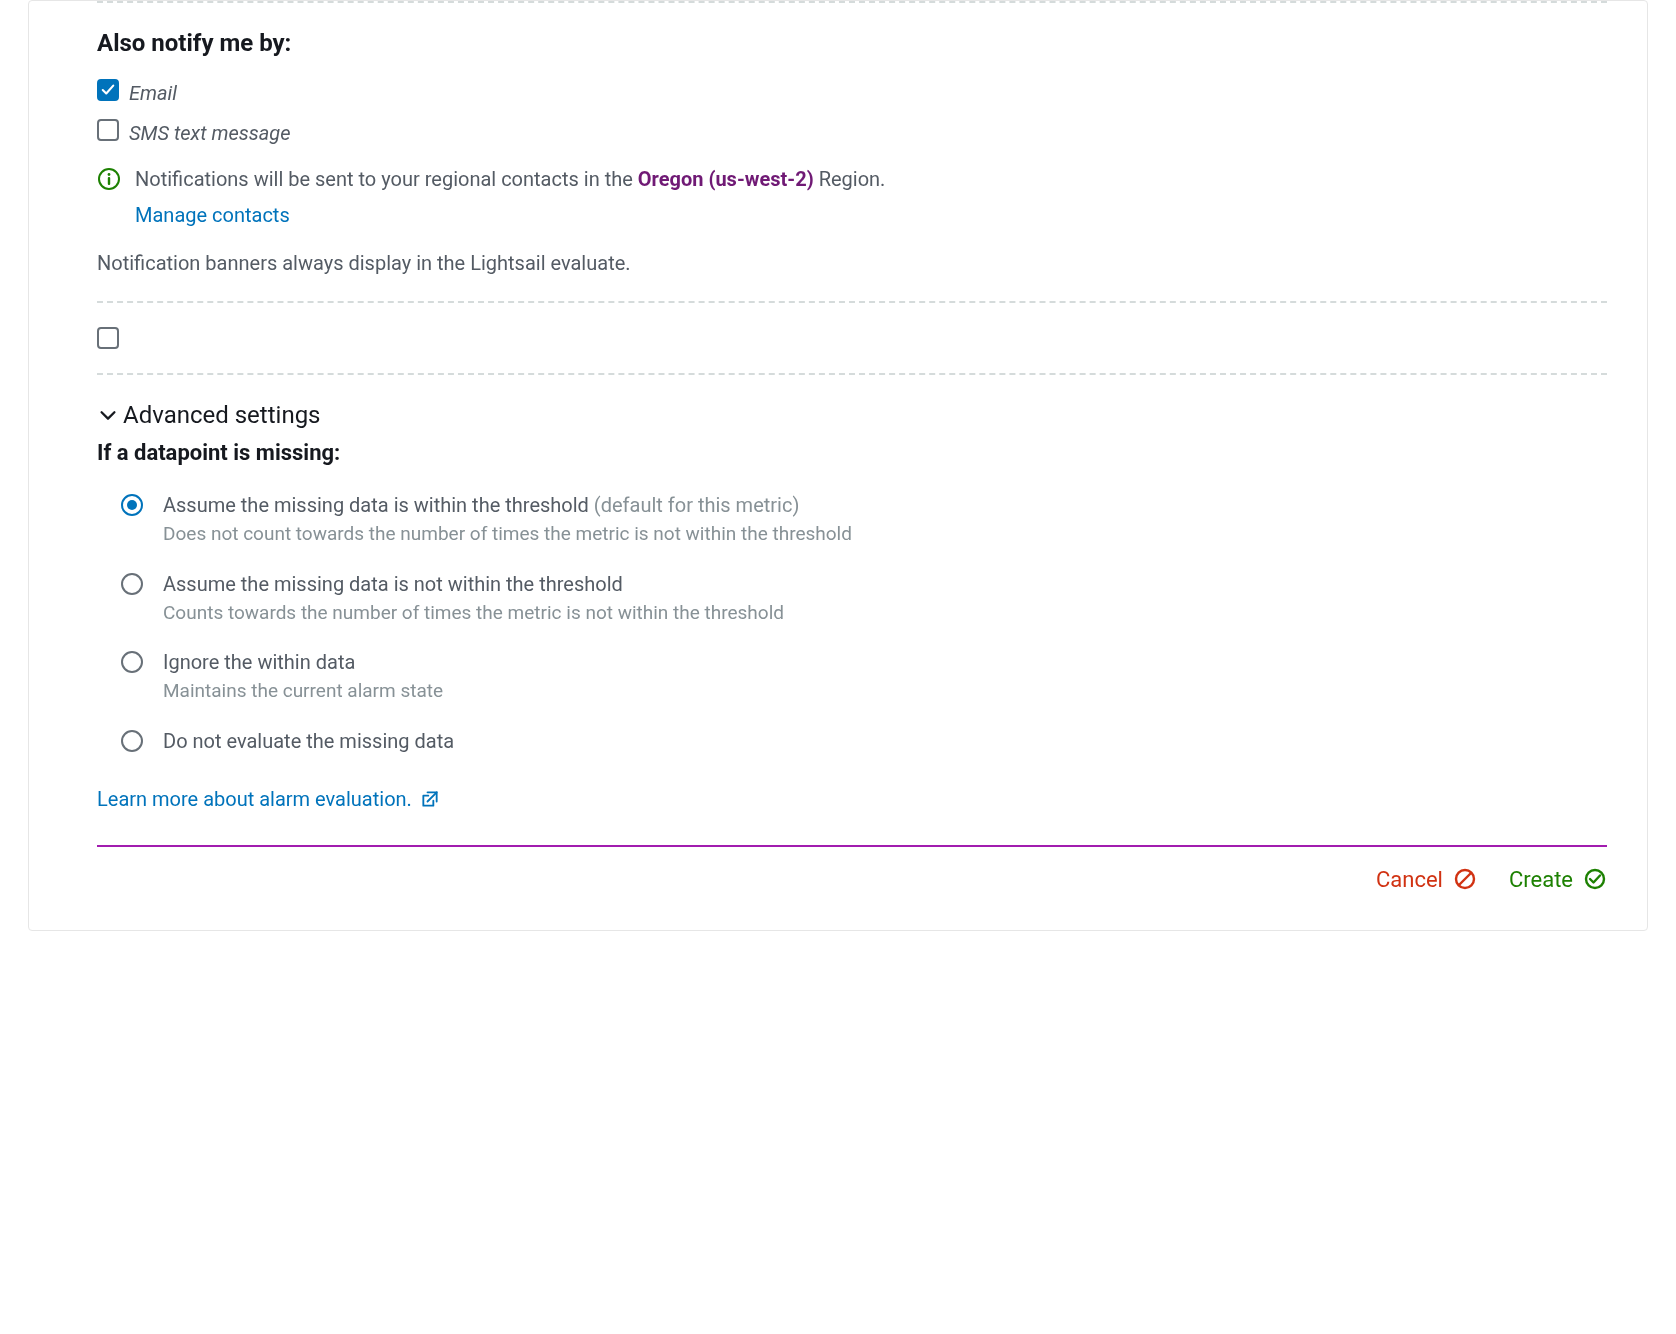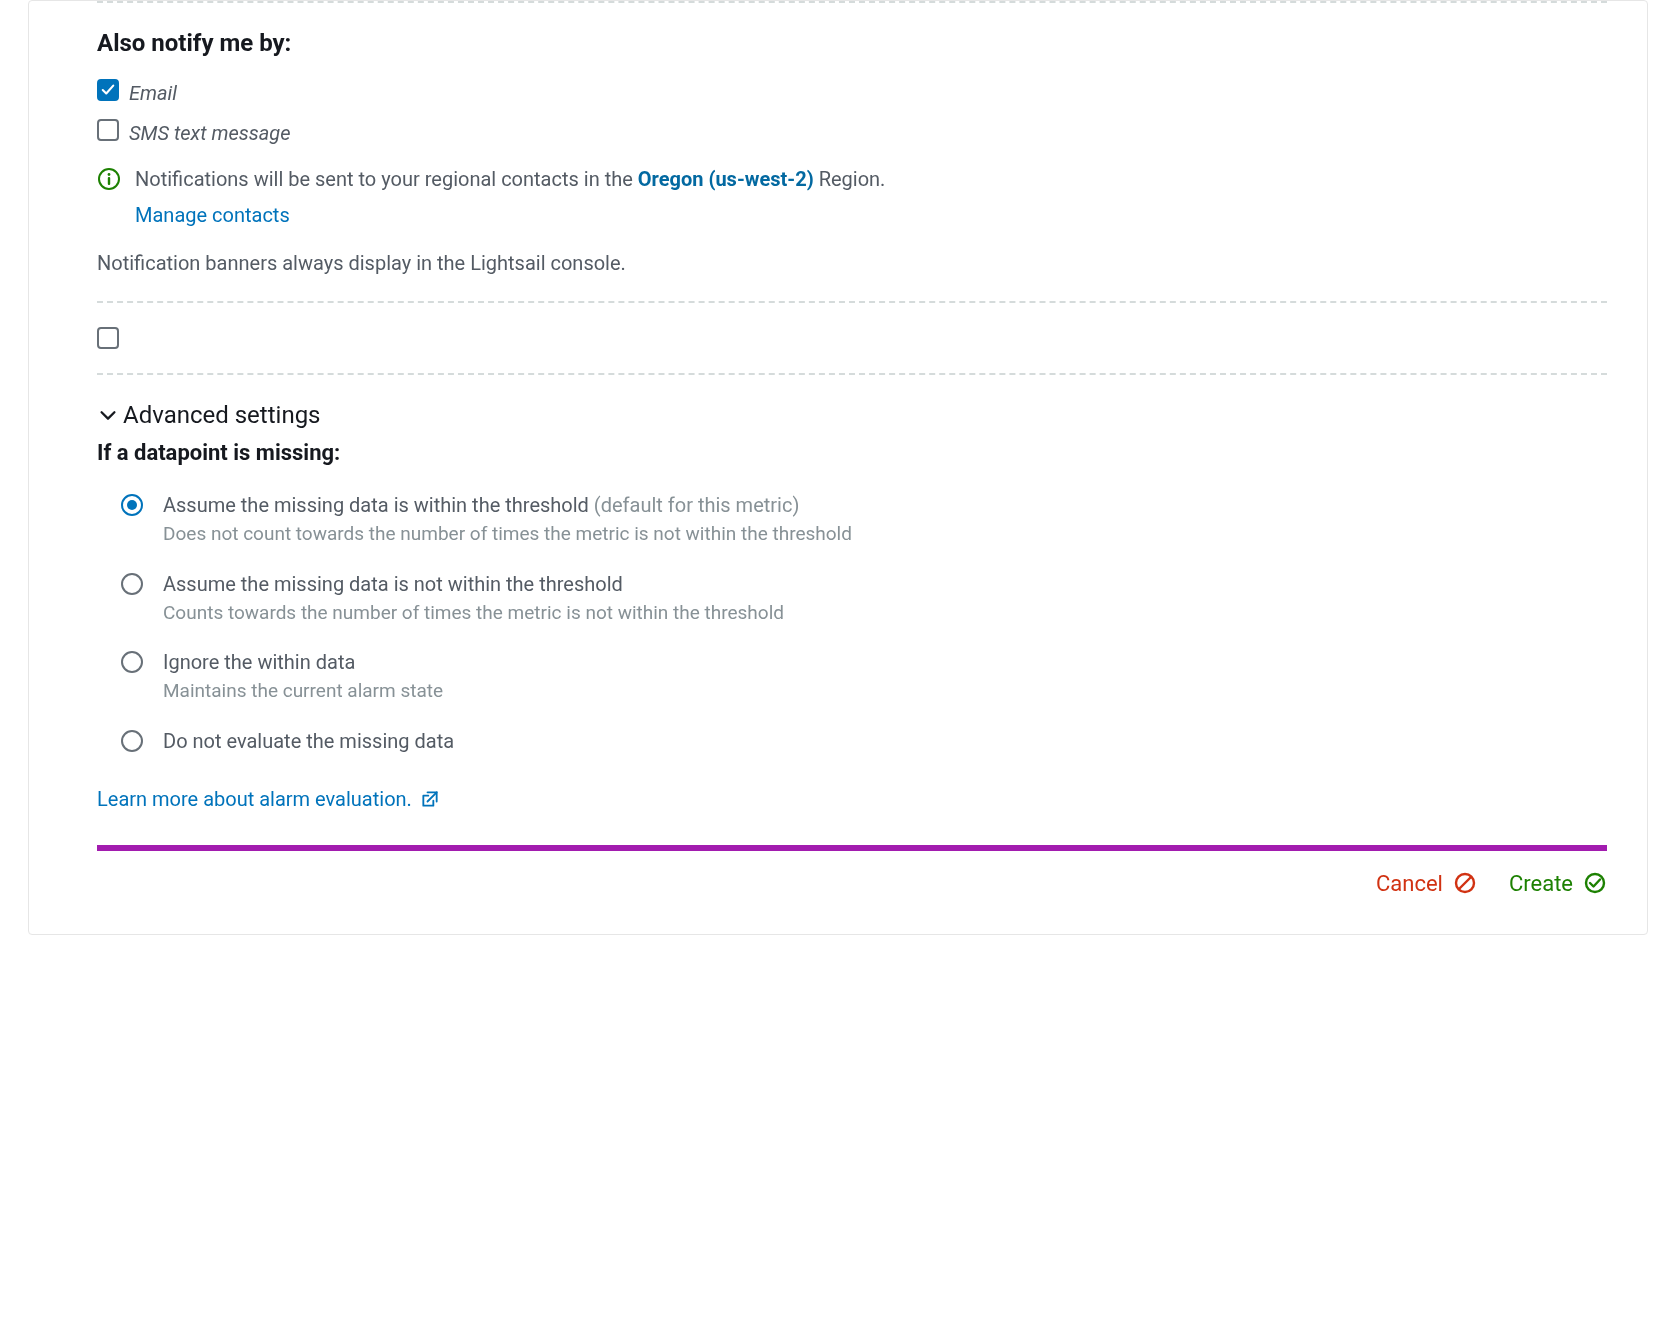--- a/index.html
+++ b/index.html
@@ -64,21 +64,21 @@
     margin-bottom: 8px;
   }
   .info-icon {
     flex-shrink: 0;
     margin-top: 2px;
   }
   .info-text {
     color: #545b64;
     font-size: 20px;
   }
-  .info-text .bold { font-weight: 700; color: #0369a1; }
+  .info-text .bold { font-weight: 700; color: #701a75; }
   .manage-link {
     color: #0073bb;
     font-size: 20px;
     text-decoration: none;
     display: inline-block;
     margin-left: 38px;
     margin-bottom: 20px;
     cursor: pointer;
     text-align: right;
   }
@@ -161,21 +161,21 @@
     align-items: center;
     gap: 8px;
     margin-top: 8px;
     cursor: pointer;
   }
   .actions {
     display: flex;
     justify-content: flex-end;
     gap: 32px;
     margin-top: 32px;
-    border-top: 6px solid #a21caf;
+    border-top: 2px solid #a21caf;
     padding-top: 20px;
   }
   .action-btn {
     display: inline-flex;
     align-items: center;
     gap: 10px;
     font-size: 22px;
     cursor: pointer;
     background: none;
     border: none;
@@ -215,21 +215,21 @@
       <circle cx="12" cy="12" r="10" stroke="#1d8102" stroke-width="2" fill="none"></circle>
       <circle cx="12" cy="7.5" r="1.4" fill="#1d8102"></circle>
       <rect x="10.8" y="10" width="2.4" height="8" fill="#1d8102" rx="1"></rect>
     </svg>
     <div class="info-text">
       <span>Notifications will be sent to your regional contacts in the </span><span class="bold">Oregon (us-west-2)</span><span> Region.</span>
     </div>
   </div>
   <a class="manage-link">Manage contacts</a>
 
-  <div class="banner-note">Notification banners always display in the Lightsail console.</div>
+  <div class="banner-note">Notification banners always display in the Lightsail evaluate.</div>
 
   <hr class="dashed-divider">
 
   <div class="ok-row">
     <div class="checkbox">
       
     </div>
   </div>
 
   <hr class="dashed-divider">

